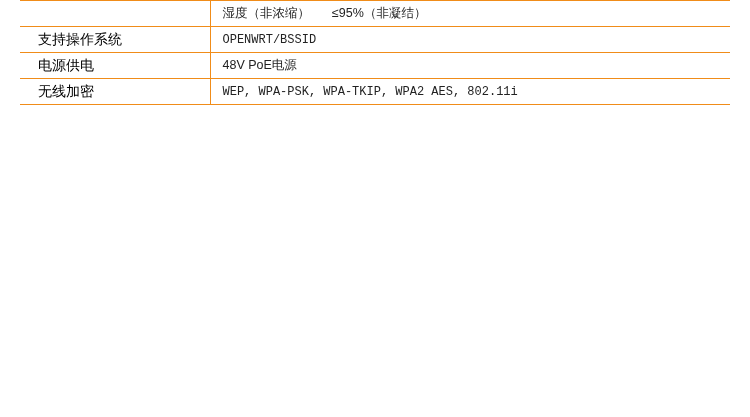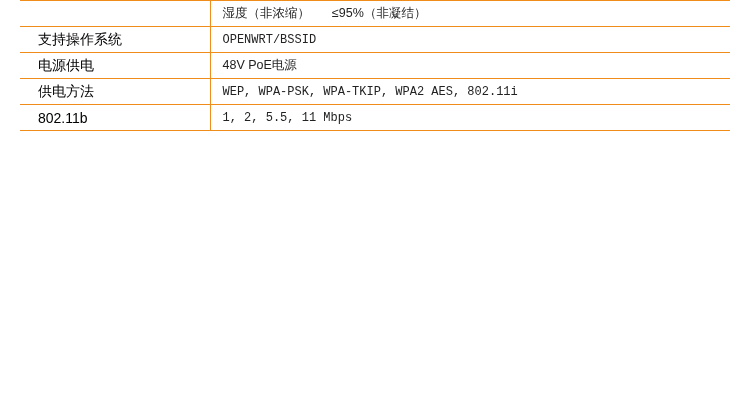--- a/index.html
+++ b/index.html
@@ -78,21 +78,17 @@
     </tr>
     <tr>
       <td class="label">支持操作系统</td>
       <td class="value">OPENWRT/BSSID</td>
     </tr>
     <tr>
       <td class="label">电源供电</td>
       <td class="value"><span class="cn">48V PoE电源</span></td>
     </tr>
     <tr>
-      <td class="label">供电方法</td>
+      <td class="label">无线加密</td>
       <td class="value">WEP, WPA-PSK, WPA-TKIP, WPA2 AES, 802.11i</td>
-    </tr>
-    <tr>
-      <td class="label">802.11b</td>
-      <td class="value">1, 2, 5.5, 11 Mbps</td>
     </tr>
   </tbody>
 </table>
 
 </body></html>

